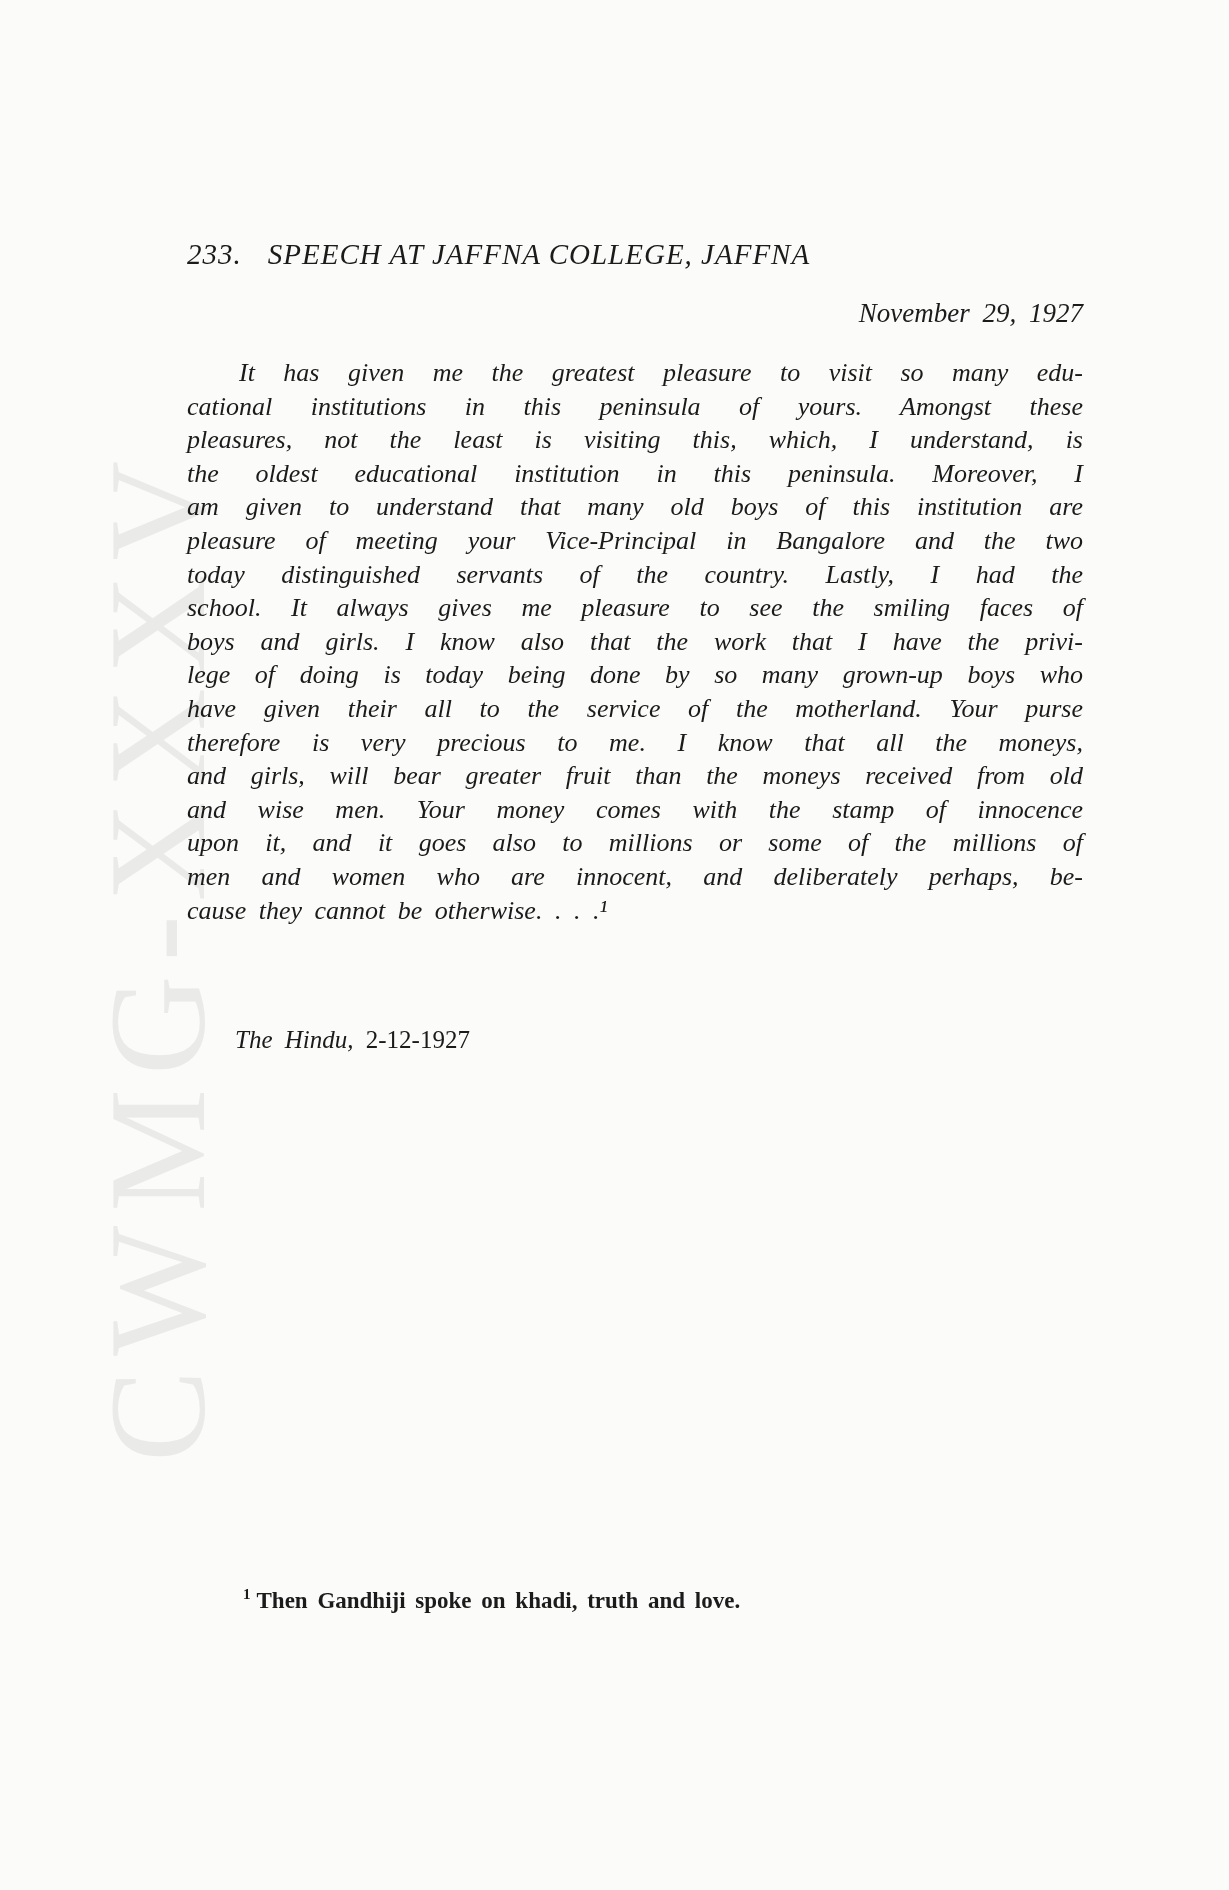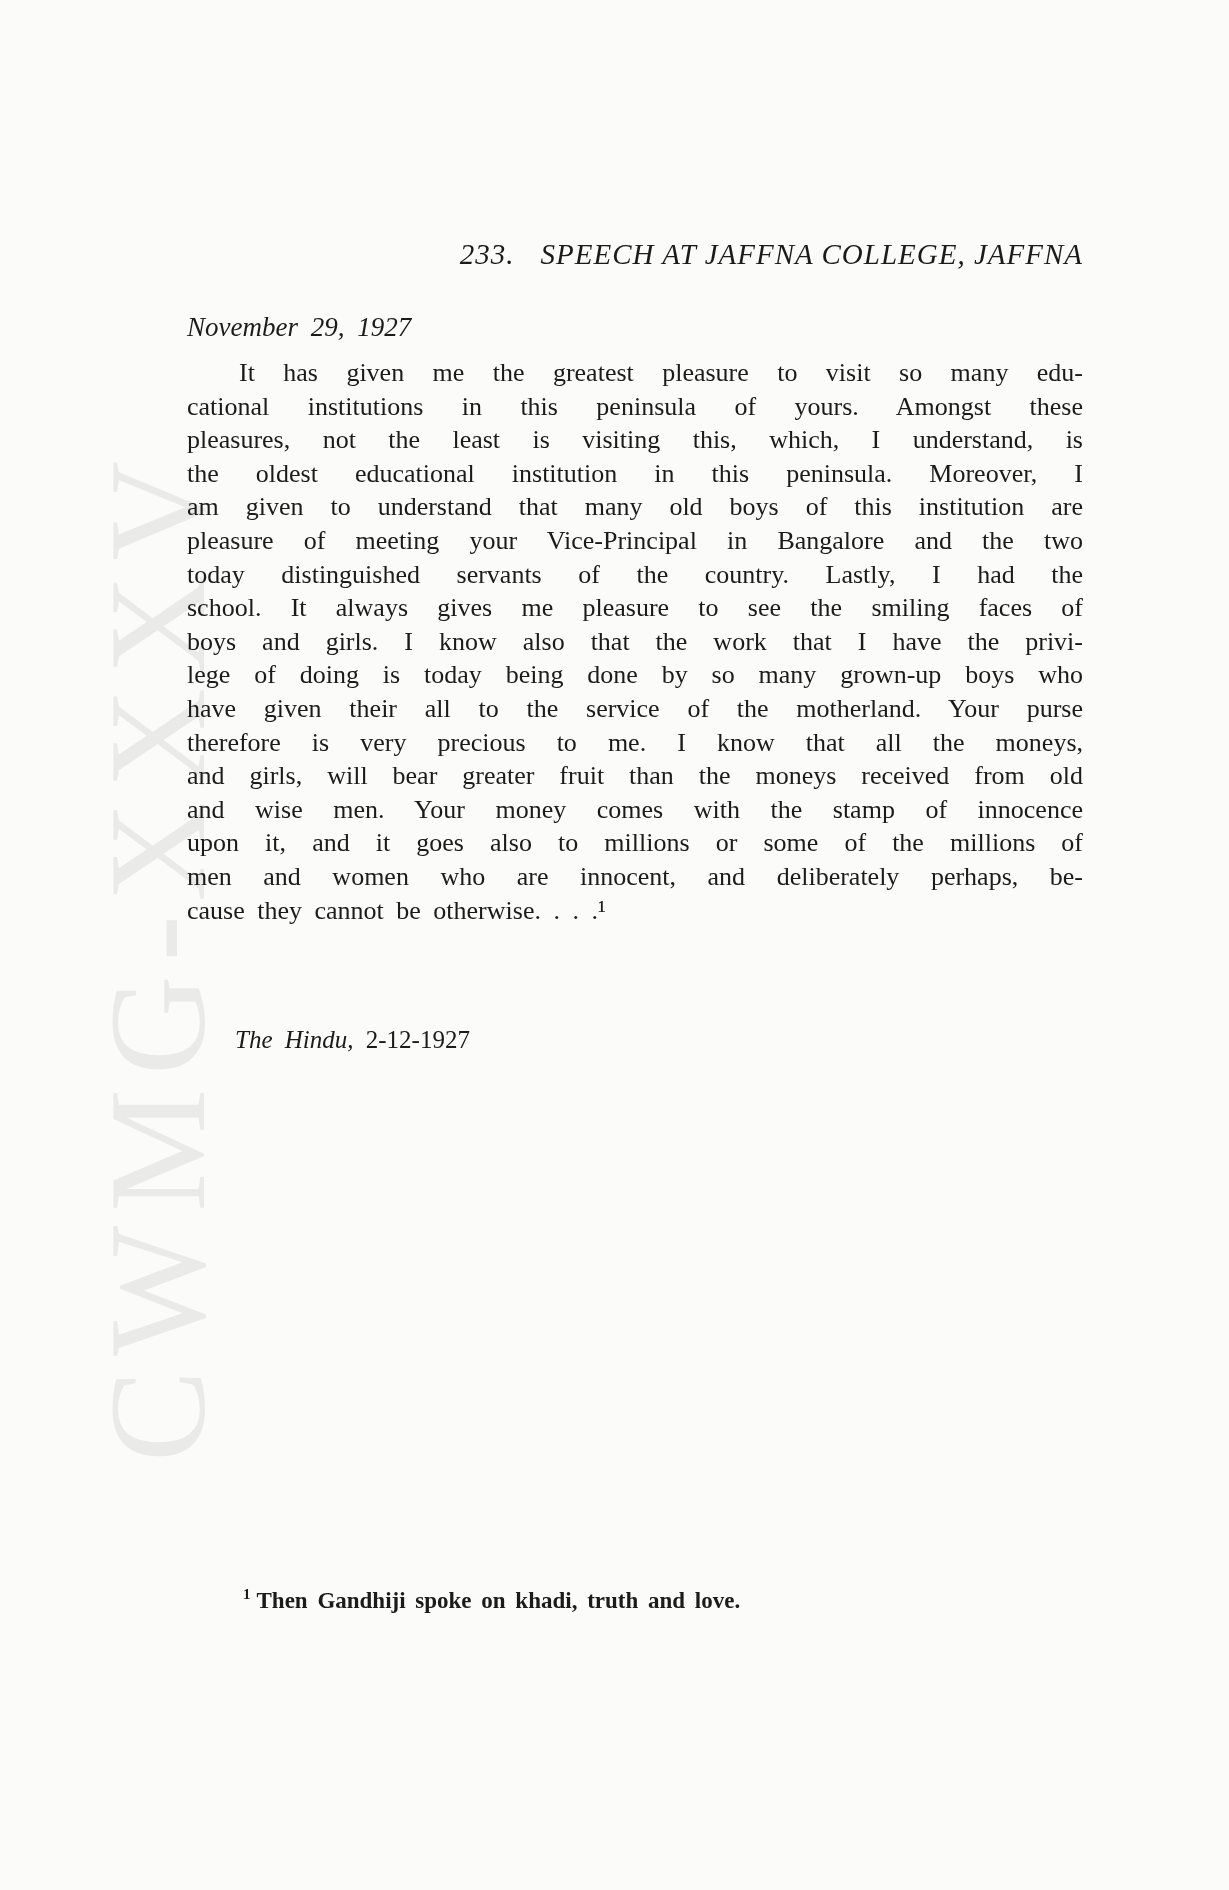--- a/index.html
+++ b/index.html
@@ -31,49 +31,50 @@
   .column {
     position: absolute;
     left: 187px;
     top: 0;
     width: 896px;
   }
   .heading {
     position: absolute;
     top: 238px;
     width: 100%;
-    text-align: right;
+    text-align: left;
     font-style: italic;
     font-size: 29px;
     letter-spacing: 1px;
     white-space: nowrap;
   }
   .heading .num { margin-right: 26px; }
   .dateline {
     position: absolute;
-    top: 312px;
+    top: 298px;
     width: 100%;
-    text-align: left;
+    text-align: right;
     font-style: italic;
     font-size: 27px;
     word-spacing: 6px;
   }
   .bodytext {
     position: absolute;
     top: 356px;
     width: 100%;
     font-size: 26px;
   }
   .line {
     height: 33.6px;
     line-height: 33.6px;
     text-align: justify;
     text-align-last: justify;
     word-spacing: 2px;
     white-space: normal;
+    font-style: italic;
   }
   .line.indent { padding-left: 52px; }
   .line.last { text-align-last: left; word-spacing: 6px; }
   .source {
     position: absolute;
     top: 1026px;
     width: 100%;
     padding-left: 48px;
     font-size: 25px;
     word-spacing: 6px;

